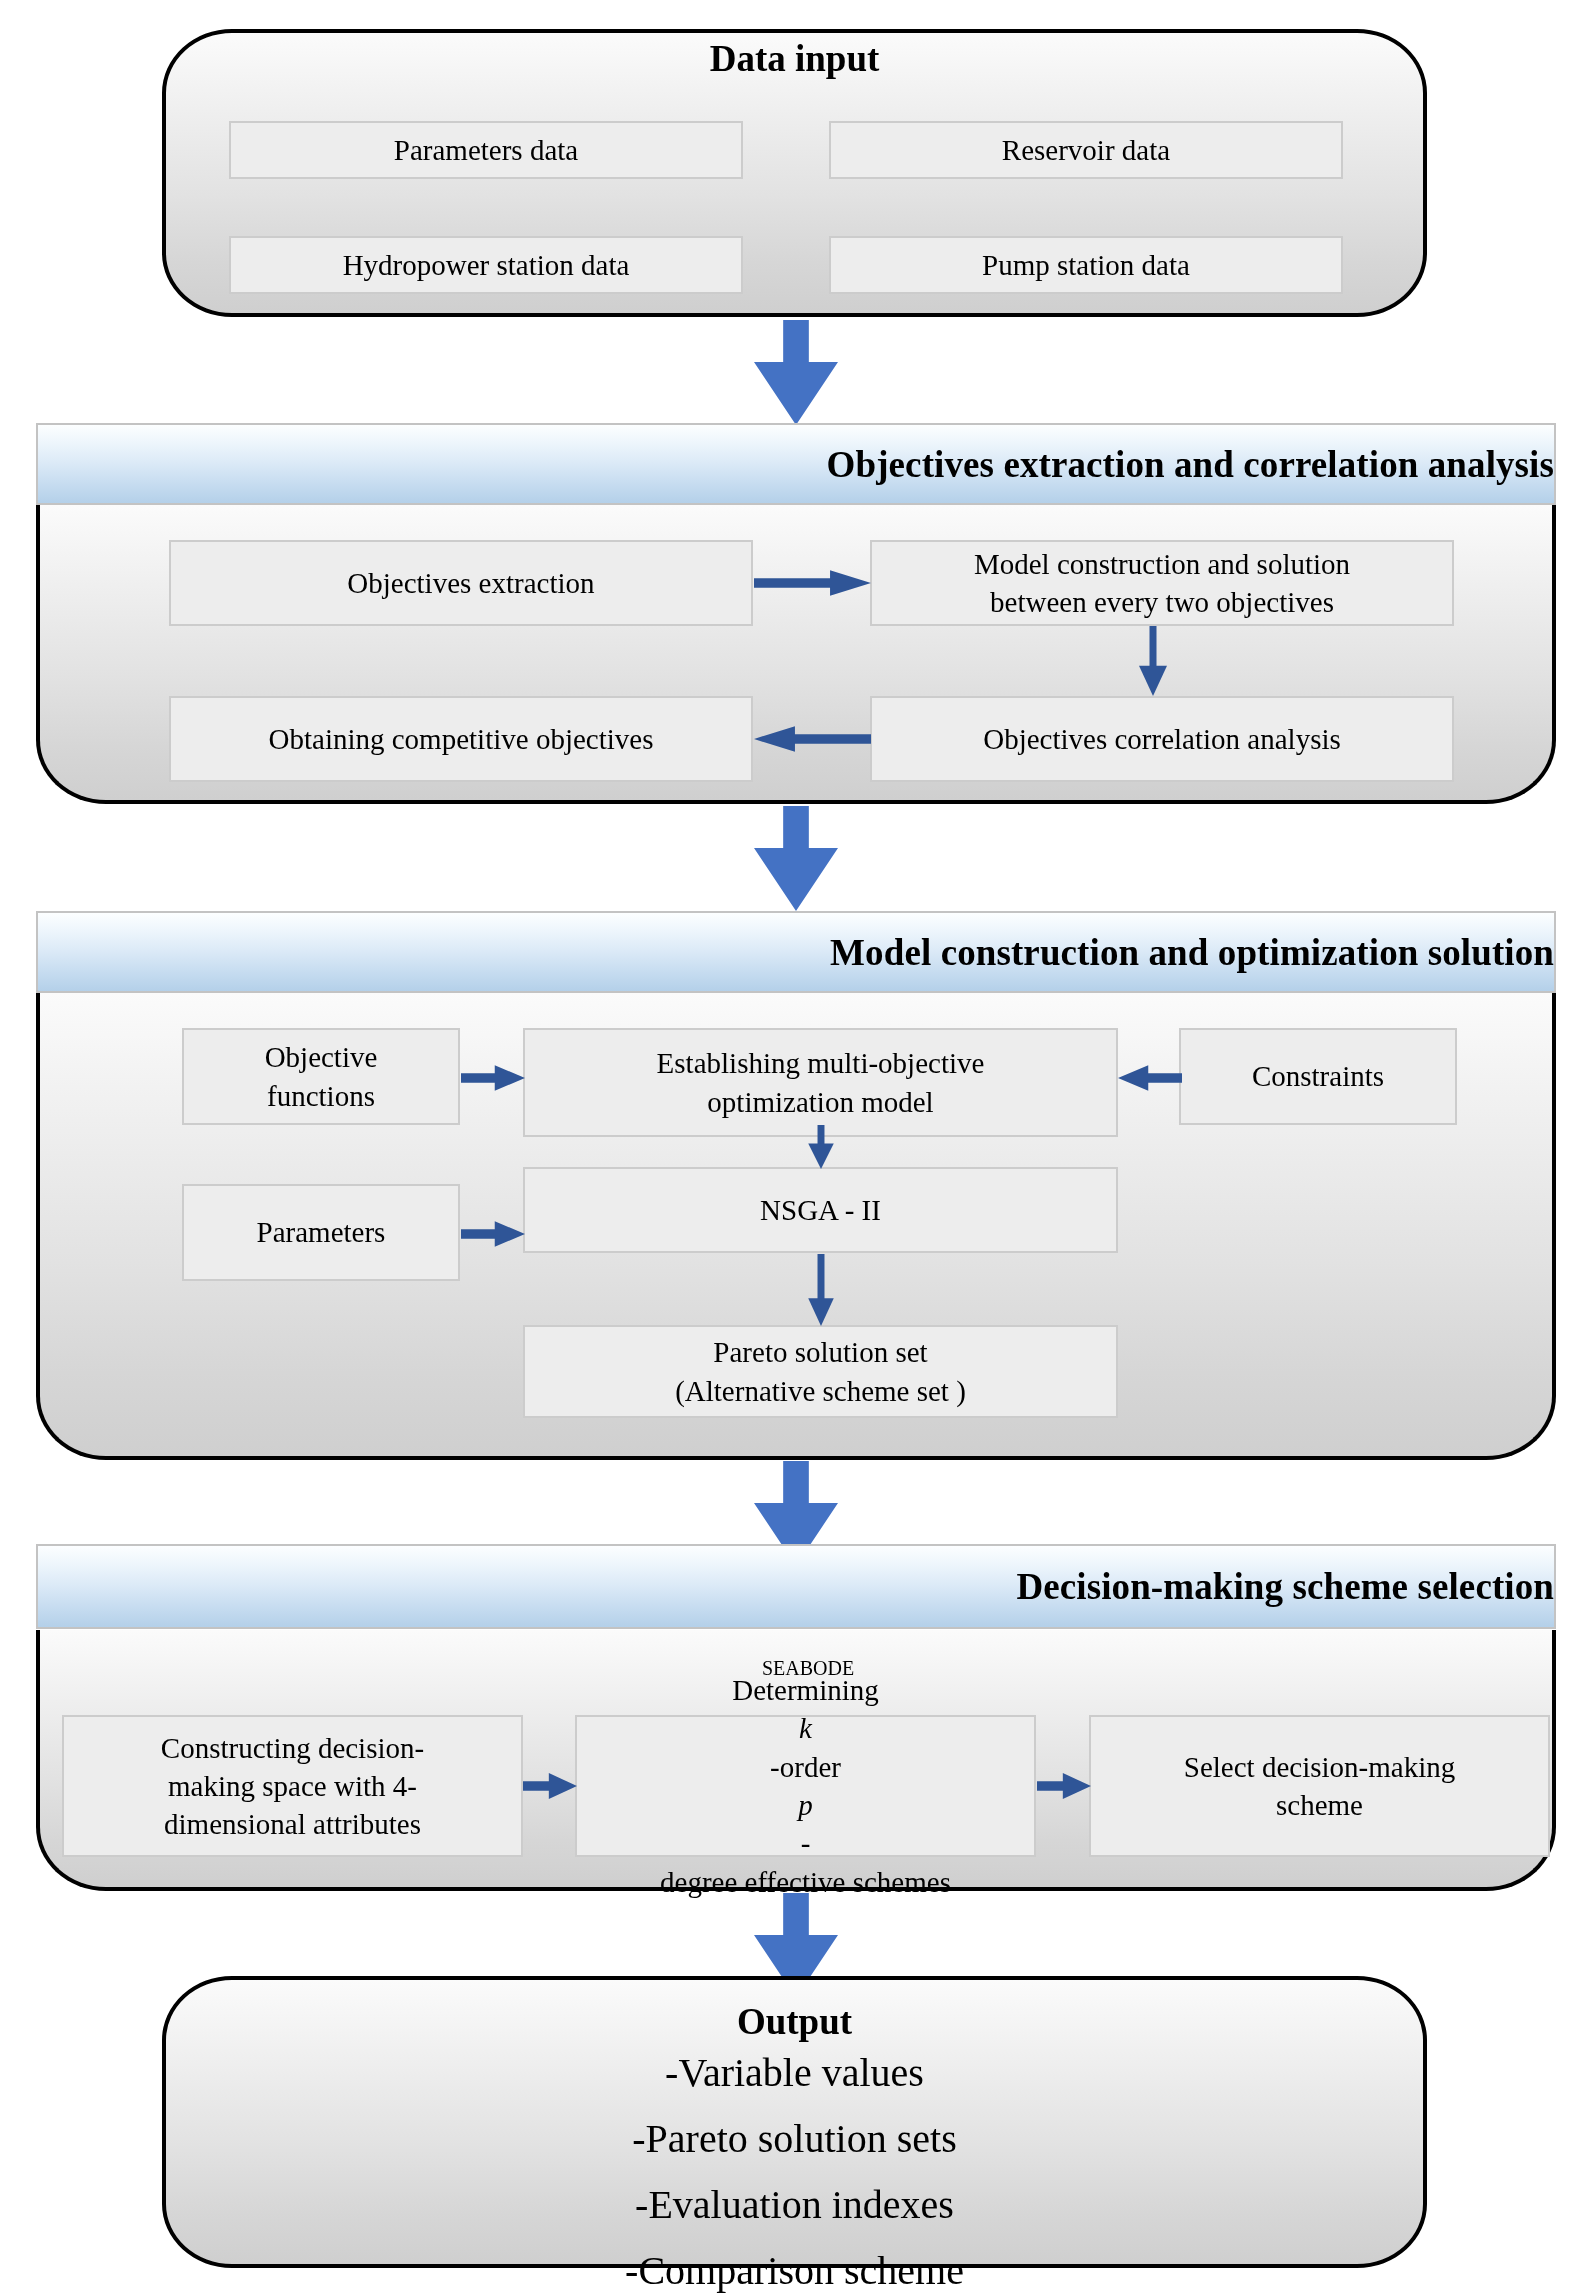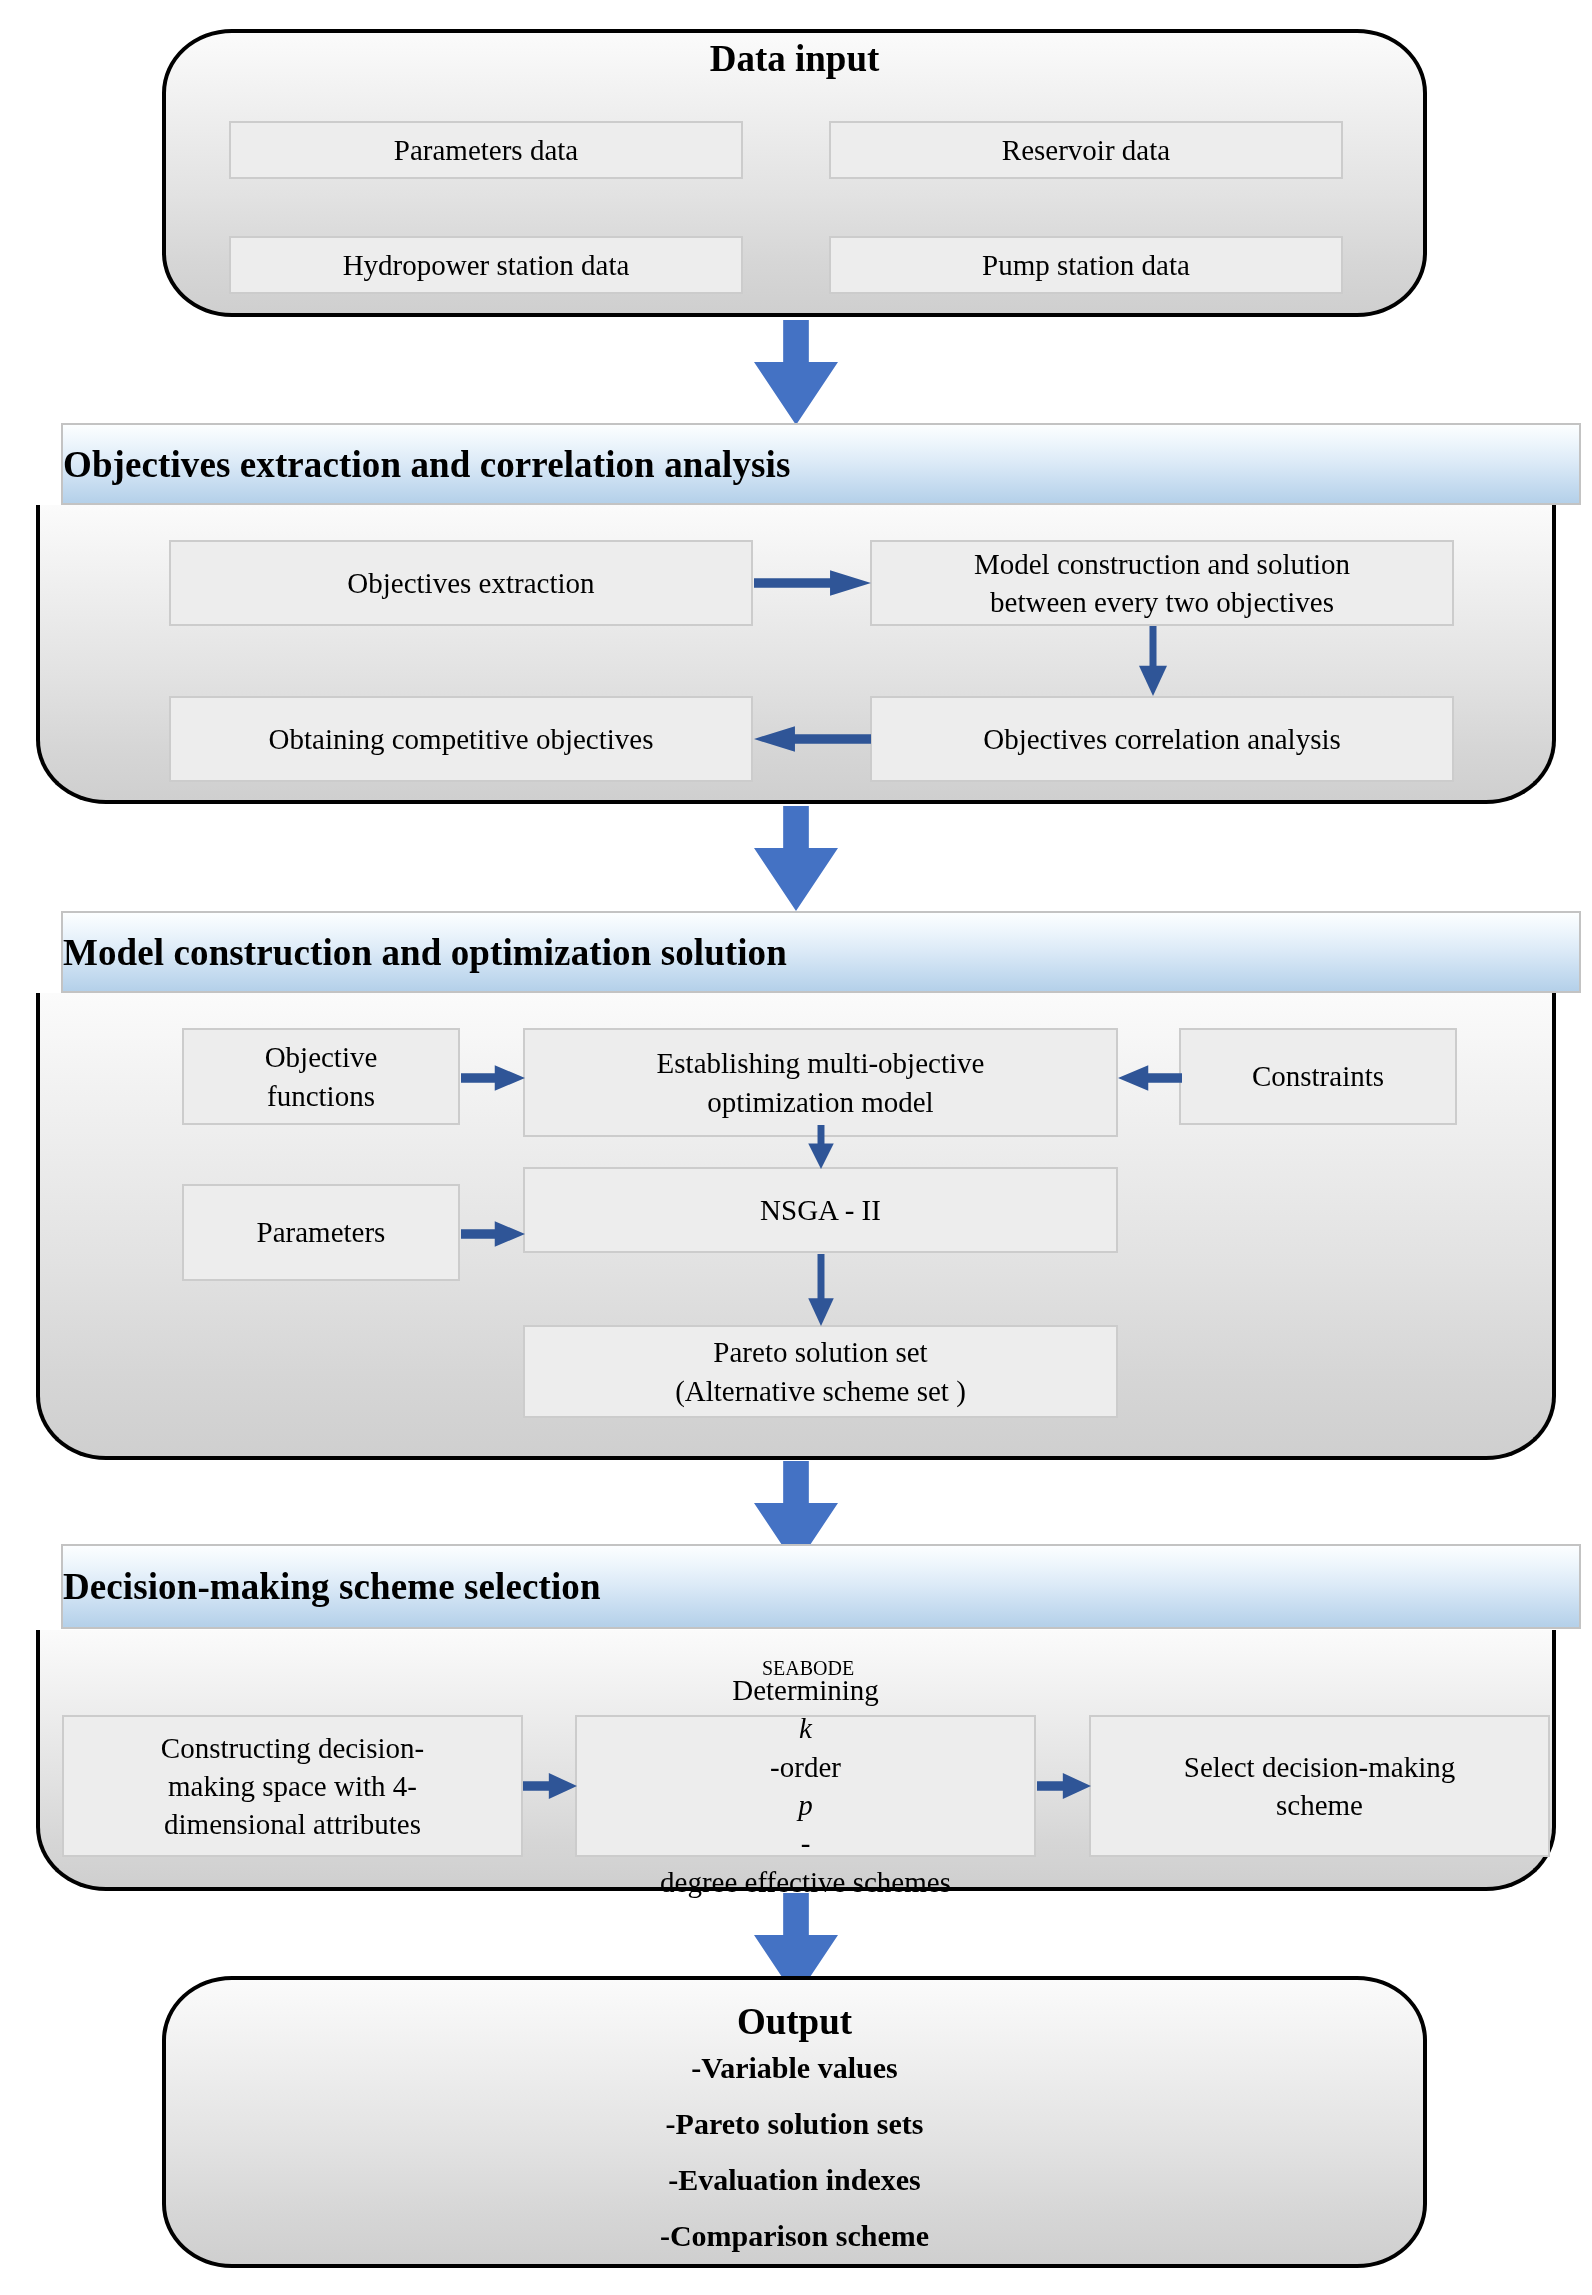--- a/index.html
+++ b/index.html
@@ -25,21 +25,21 @@
     border-radius:0 0 70px 70px/0 0 64px 64px;
     border-top:none;
   }
 
   
   .ribbon{
     position:absolute;
     box-sizing:border-box;
     border:2.3px solid #c3c3c3;
     background:linear-gradient(180deg,#fcfeff 0%,#eef6fc 22%,#dceaf7 48%,#c6dcf0 76%,#b4d0e9 100%);
-    display:flex;align-items:center;justify-content:flex-start;margin-left:25px;
+    display:flex;align-items:center;justify-content:flex-end;
   }
   .ribbon-title{
     font-weight:bold;
     font-size:37px;
     letter-spacing:0.1px;
     line-height:1;
     white-space:nowrap;
   }
 
   
@@ -62,21 +62,21 @@
   .box span{display:block;}
 
   
   .plain-label{
     position:absolute;text-align:center;font-size:20px;line-height:1.2;margin-left:12px;
   }
 
   
   .out-list{
     position:absolute;left:0;right:0;text-align:center;
-    font-size:30px;line-height:1.0;font-weight:bold;
+    font-size:40px;line-height:1.0;
   }
   .out-list div{margin:0;padding:0;}
 
   
   .blockarrow{position:absolute;}
   .thinarrow{position:absolute;}
   .harrow{position:absolute;}
 
   svg{display:block;overflow:visible;}
 </style>

